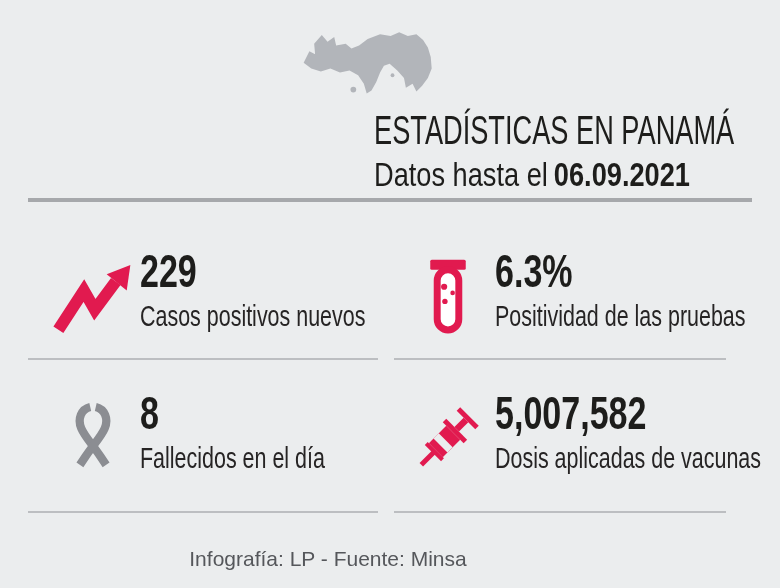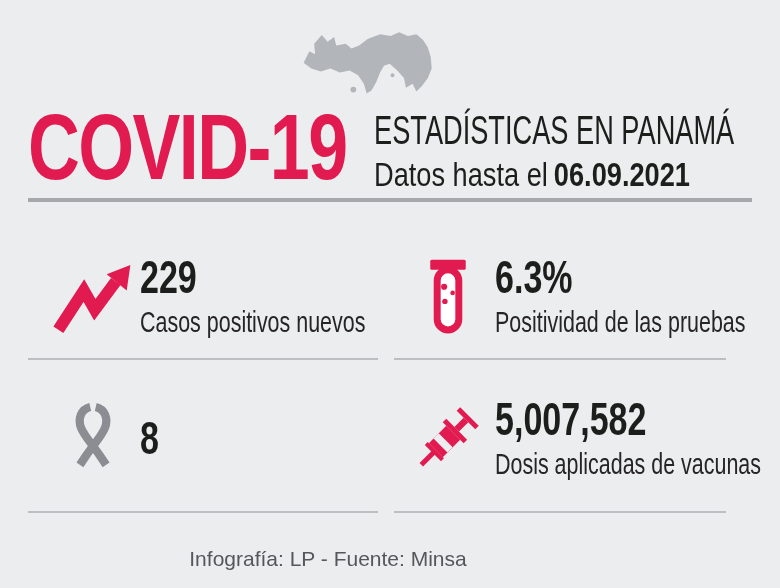--- a/index.html
+++ b/index.html
@@ -38,21 +38,21 @@
   .date-line .date{font-weight:700;}
 
   .rule-main{position:absolute; left:28px; top:198px; width:724px; height:4px; background:var(--rule);}
   .rule{position:absolute; height:2px; background:var(--rule-thin);}
   .rule.r1l,.rule.r2l{left:28px; width:350px;}
   .rule.r1r,.rule.r2r{left:394px; width:332px;}
   .rule.r1l,.rule.r1r{top:358px;}
   .rule.r2l,.rule.r2r{top:511px;}
 
   
-  .stat{position:absolute; display:flex; align-items:center; height:96px;}
+  .stat{position:absolute; display:flex; align-items:flex-start; height:96px;}
   .stat.c1{left:46px;}
   .stat.c2{left:401px;}
   .stat.r1{top:248px;}
   .stat.r2{top:390px;}
   .icon-box{width:94px; height:96px; display:flex; align-items:center; justify-content:center; flex:0 0 94px;}
   .pink{color:var(--accent);}
   .gray{color:var(--ribbon);}
   .stat-text{display:flex; flex-direction:column; justify-content:center;}
   .stat-value{font-size:46px; font-weight:700; line-height:1; color:var(--ink);}
   .stat-value .cond{transform:scaleX(.74);}
@@ -71,21 +71,20 @@
 <div class="canvas">
 
   <div class="map">
     <svg width="172" height="78" viewBox="0 0 180 80" aria-hidden="true">
       <path fill="currentColor" d="M8,44 L14,32 L20,35 L19,24 L27,15 L33,22 L40,17 L42,26 L52,24 L58,29 L66,26 L75,19 L88,14 L99,16 L108,12 L117,16 L126,14 L133,20 L138,28 L141,38 L142,50 L138,60 L132,68 L126,74 L122,66 L115,70 L113,60 L106,52 L98,45 L92,47 L88,54 L84,64 L79,73 L74,76 L71,66 L65,57 L56,52 L46,54 L36,50 L26,53 L16,50 Z"></path>
       <circle fill="currentColor" cx="60" cy="72" r="3"></circle>
       <circle fill="currentColor" cx="101" cy="57" r="2"></circle>
     </svg>
   </div>
 
-  <h1 class="title"><span class="cond">COVID-19</span></h1>
 
   <div class="head-right">
     <div class="subtitle"><span class="cond">ESTADÍSTICAS EN PANAMÁ</span></div>
     <div class="date-line"><span class="cond"><span class="prefix">Datos hasta el</span><span class="date">06.09.2021</span></span></div>
   </div>
 
   <div class="rule-main"></div>
 
   <div class="stat c1 r1">
     <div class="icon-box pink">
@@ -123,20 +122,21 @@
     <div class="icon-box gray">
       <svg width="62" height="92" viewBox="0 0 90 110" aria-hidden="true">
         <g stroke="currentColor" stroke-width="12" fill="none">
           <path d="M41,10 C28,13 22,27 28,41 C33,53 44,64 56,82 L64,94"></path>
           <path d="M49,10 C62,13 68,27 62,41 C57,53 46,64 34,82 L26,94"></path>
         </g>
       </svg>
     </div>
     <div class="stat-text">
       <div class="stat-value"><span class="cond">8</span></div>
+      <div class="stat-label"><span class="cond">Fallecidos en el día</span></div>
     </div>
   </div>
 
   <div class="stat c2 r2">
     <div class="icon-box pink">
       <svg width="82" height="82" viewBox="0 0 100 100" style="overflow:visible" aria-hidden="true">
         <g fill="currentColor" transform="rotate(-45 50 50)">
           <rect x="4" y="47" width="22" height="6"></rect>
           <rect x="24" y="36" width="5" height="28"></rect>
           <rect x="29" y="38" width="30" height="24"></rect>

